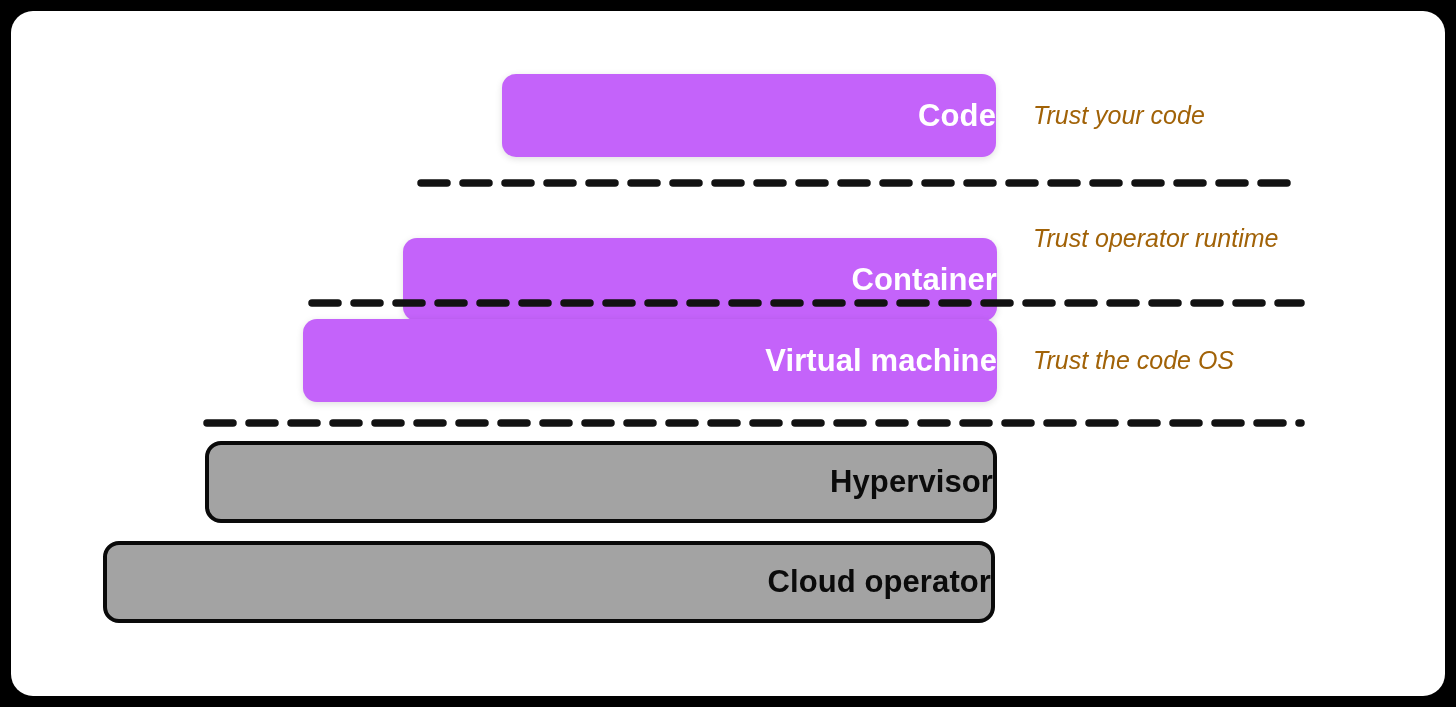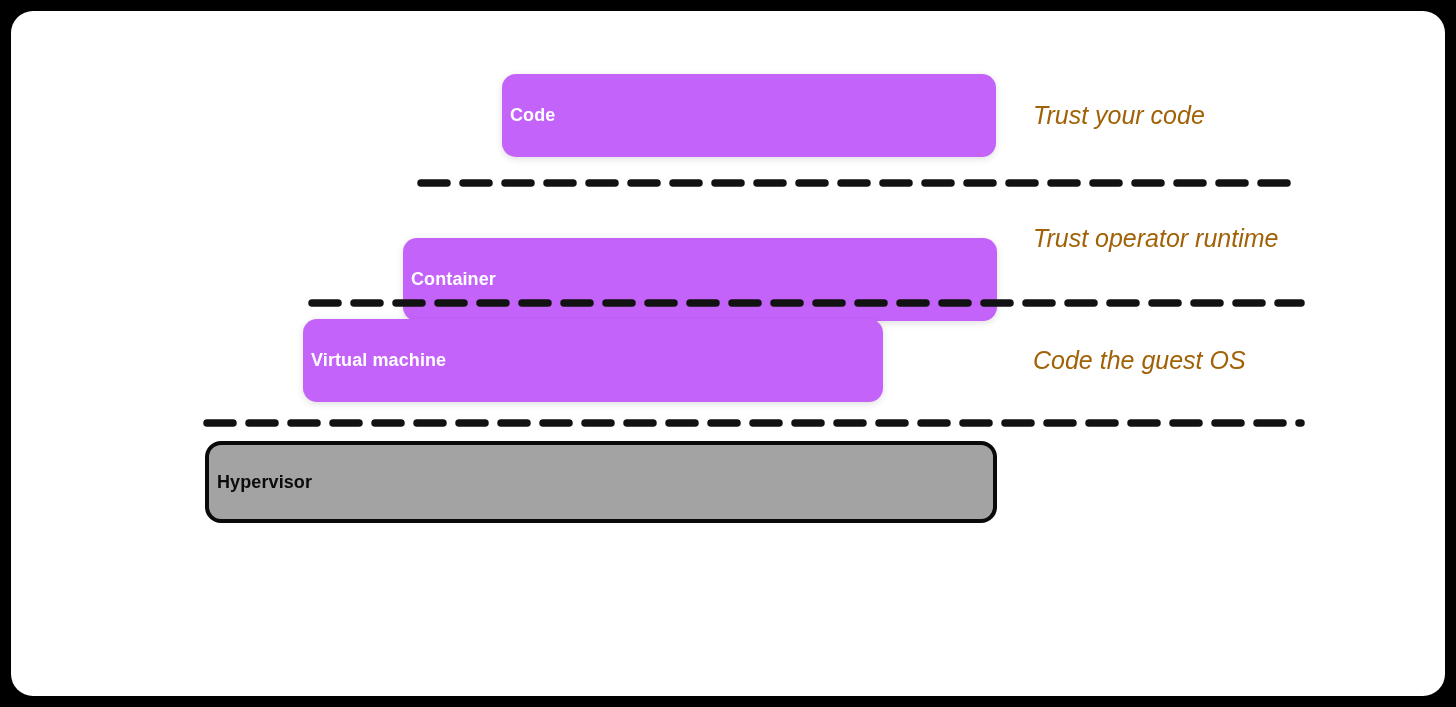--- a/index.html
+++ b/index.html
@@ -25,23 +25,23 @@
     border-radius: 22px;
     overflow: hidden;
   }
 
   
   .block {
     position: absolute;
     box-sizing: border-box;
     display: flex;
     align-items: center;
-    justify-content: flex-start;
+    justify-content: flex-end;
     border-radius: 14px;
-    font-size: 18px;
+    font-size: 31px;
     font-weight: bold;
     letter-spacing: 0.1px;
     white-space: nowrap;
     padding-left: 8px;
   }
   .block.filled {
     background: #c463fa;
     color: #ffffff;
     box-shadow: 0 2px 7px rgba(0,0,0,0.13);
   }
@@ -95,29 +95,32 @@
     <span>Container</span>
   </div>
   <div class="caption" style="left:1022px; top:215px;">Trust operator runtime</div>
 
   <div class="divider" style="left:297px; top:288px; width:997px;">
     <svg viewBox="0 0 997 8" preserveAspectRatio="none" aria-hidden="true">
       <line x1="4" y1="4" x2="993" y2="4" stroke="#121212" stroke-width="7.5" stroke-linecap="round" stroke-dasharray="26 16"></line>
     </svg>
   </div>
 
-  <div class="block filled" style="left:292px; top:308px; width:580px; height:83px;">
+  <div class="block filled" style="left:292px; top:308px; width:694px; height:83px;">
     <span>Virtual machine</span>
   </div>
-  <div class="caption" style="left:1022px; top:337px;">Code the guest OS</div>
+  <div class="caption" style="left:1022px; top:337px;">Trust the code OS</div>
 
   <div class="divider" style="left:192px; top:408px; width:1102px;">
     <svg viewBox="0 0 1102 8" preserveAspectRatio="none" aria-hidden="true">
       <line x1="4" y1="4" x2="1098" y2="4" stroke="#121212" stroke-width="7.5" stroke-linecap="round" stroke-dasharray="26 16"></line>
     </svg>
   </div>
 
   <div class="block outlined" style="left:194px; top:430px; width:792px; height:82px;">
     <span>Hypervisor</span>
   </div>
 
+  <div class="block outlined" style="left:92px; top:530px; width:892px; height:82px;">
+    <span>Cloud operator</span>
+  </div>
 
 </div>
 
 </body></html>

